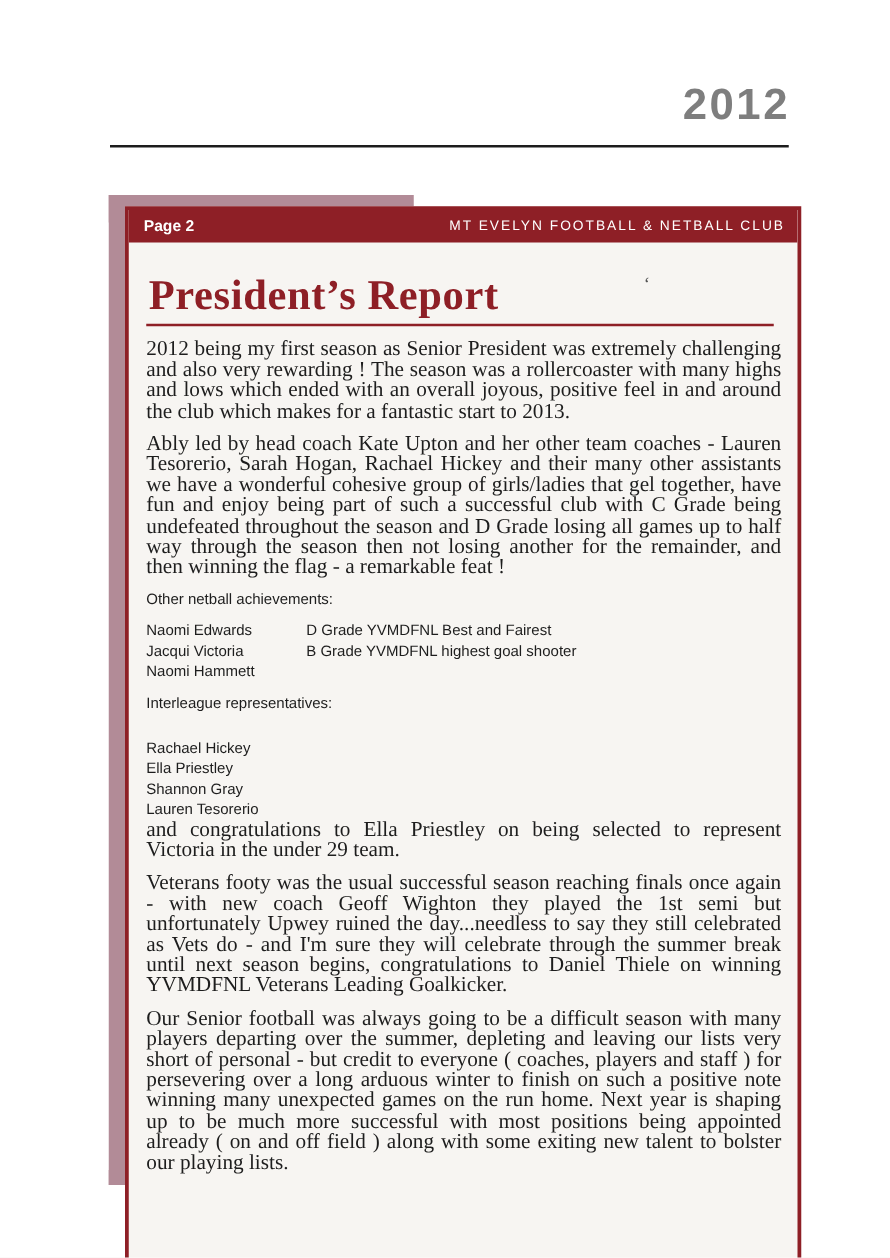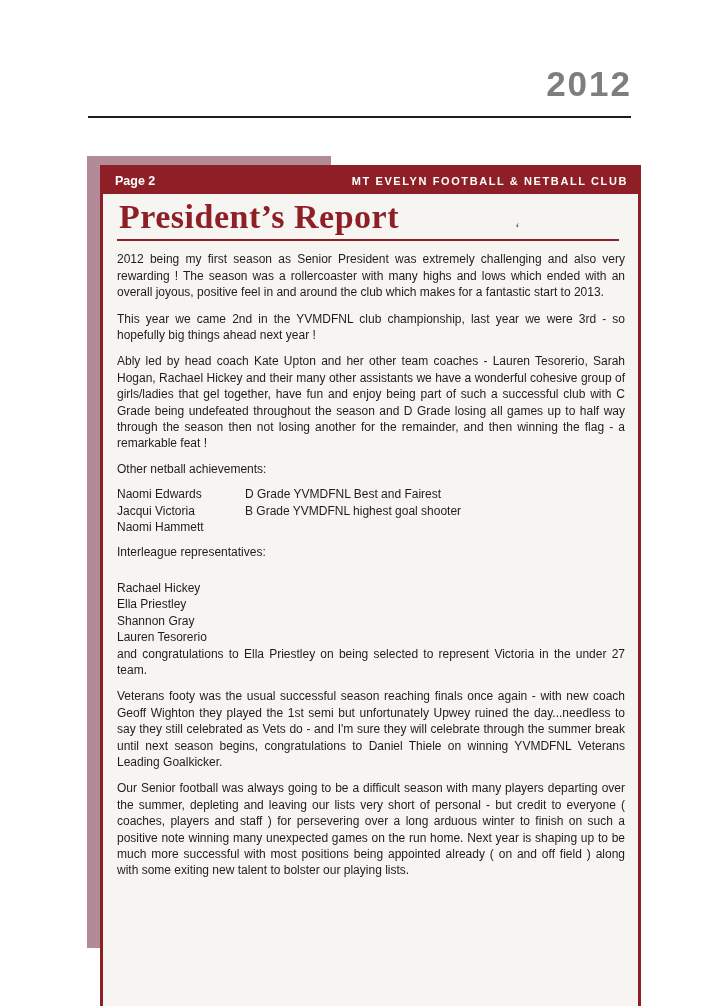--- a/index.html
+++ b/index.html
@@ -45,40 +45,40 @@
     background:var(--page-bg);
     border:3px solid var(--dark-red);
     overflow:hidden;
   }
   .header-bar{
     height:26px;background:var(--dark-red);
     display:flex;justify-content:space-between;align-items:center;
     padding:0 10px 0 12px;color:#ffffff;
   }
   .page-label{font-weight:bold;font-size:12.5px;}
-  .club-name{font-weight:bold;font-size:11px;letter-spacing:1.6px;}
+  .club-name{font-weight:normal;font-size:11px;letter-spacing:1.6px;}
 
   .content{position:relative;padding:4px 13px 0 14px;}
 
   .title{
     font-family:"Liberation Serif","DejaVu Serif",serif;
     font-weight:bold;font-size:34px;line-height:1.1;
     color:var(--dark-red);
-    margin:0 0 0 2px;letter-spacing:0.5px;
+    margin:20px 0 0 2px;letter-spacing:0.5px;
   }
   .stray-mark{
     position:absolute;left:412px;top:26px;
     font-family:"Liberation Serif",serif;
     font-size:15px;color:#555555;
   }
   .title-rule{border-bottom:2.5px solid var(--dark-red);margin:4px 6px 0 0;}
 
   .para{
-    font-size:12px;line-height:16.4px;color:var(--ink);
-    text-align:justify;margin:17px 0 0 0;
+    font-size:17px;line-height:16.4px;color:var(--ink);
+    text-align:justify;margin:17px 0 0 0;font-family:Liberation Serif, serif;
   }
   .para.first{margin-top:10px;}
   .para.spaced{margin-top:10px;}
 
   .section-heading{
     font-size:12px;line-height:16.4px;color:var(--ink);
     margin:9px 0 0 0;
   }
   .ach-table{margin-top:9px;font-size:12px;line-height:16.4px;color:var(--ink);}
   .ach-row{display:flex;}
@@ -106,21 +106,20 @@
   </div>
 
   <div class="content">
 
     <span class="stray-mark">‘</span>
     <h1 class="title">President’s Report</h1>
     <div class="title-rule"></div>
 
     <p class="para first">2012 being my first season as Senior President was extremely challenging and also very rewarding !  The season was a rollercoaster with many highs and lows which ended with an overall joyous, positive feel in and around the club which makes for a fantastic start to 2013.</p>
 
-    <p class="para spaced">This year we came 2nd in the YVMDFNL club championship, last year we were 3rd - so hopefully big things ahead next year !</p>
 
 
     <p class="para spaced">Ably led by head coach Kate Upton and her other team coaches - Lauren Tesorerio, Sarah Hogan, Rachael Hickey and their many other assistants we have a wonderful cohesive group of girls/ladies that gel together, have fun and enjoy being part of such a successful club with C Grade being undefeated throughout the season and D Grade losing all games up to half way through the season then not losing another for the remainder, and then winning the flag - a remarkable feat !</p>
 
     <p class="section-heading">Other netball achievements:</p>
 
     <div class="ach-table">
       <div class="ach-row">
         <span class="ach-name">Naomi Edwards</span>
         <span class="ach-award">D Grade YVMDFNL Best and Fairest</span>
@@ -135,20 +134,20 @@
     </div>
 
     <p class="section-heading">Interleague representatives:</p>
 
     <div class="names-list">
       <div>Rachael Hickey</div>
       <div>Ella Priestley</div>
       <div>Shannon Gray</div>
       <div>Lauren Tesorerio</div>
     </div>
-    <p class="para note">and congratulations to Ella Priestley on being selected to represent Victoria in the under 27 team.</p>
+    <p class="para note">and congratulations to Ella Priestley on being selected to represent Victoria in the under 29 team.</p>
 
     <p class="para spaced">Veterans footy was the usual successful season reaching finals once again - with new coach Geoff Wighton they played the 1st semi but unfortunately Upwey ruined the day...needless to say they still celebrated as Vets do - and I'm sure they will celebrate through the summer break until next season begins, congratulations to Daniel Thiele on winning YVMDFNL Veterans  Leading Goalkicker.</p>
 
     <p class="para spaced">Our Senior football was always going to be a difficult season with many players departing over the summer, depleting and leaving our lists very short of personal - but credit to everyone ( coaches, players and staff ) for persevering over a long arduous winter to finish on such a positive note winning many unexpected games on the run home. Next year is shaping up to be much more successful with most positions being appointed already ( on and off field ) along with some exiting new talent to bolster our playing lists.</p>
 
   </div>
 </div>
 
 </body></html>

